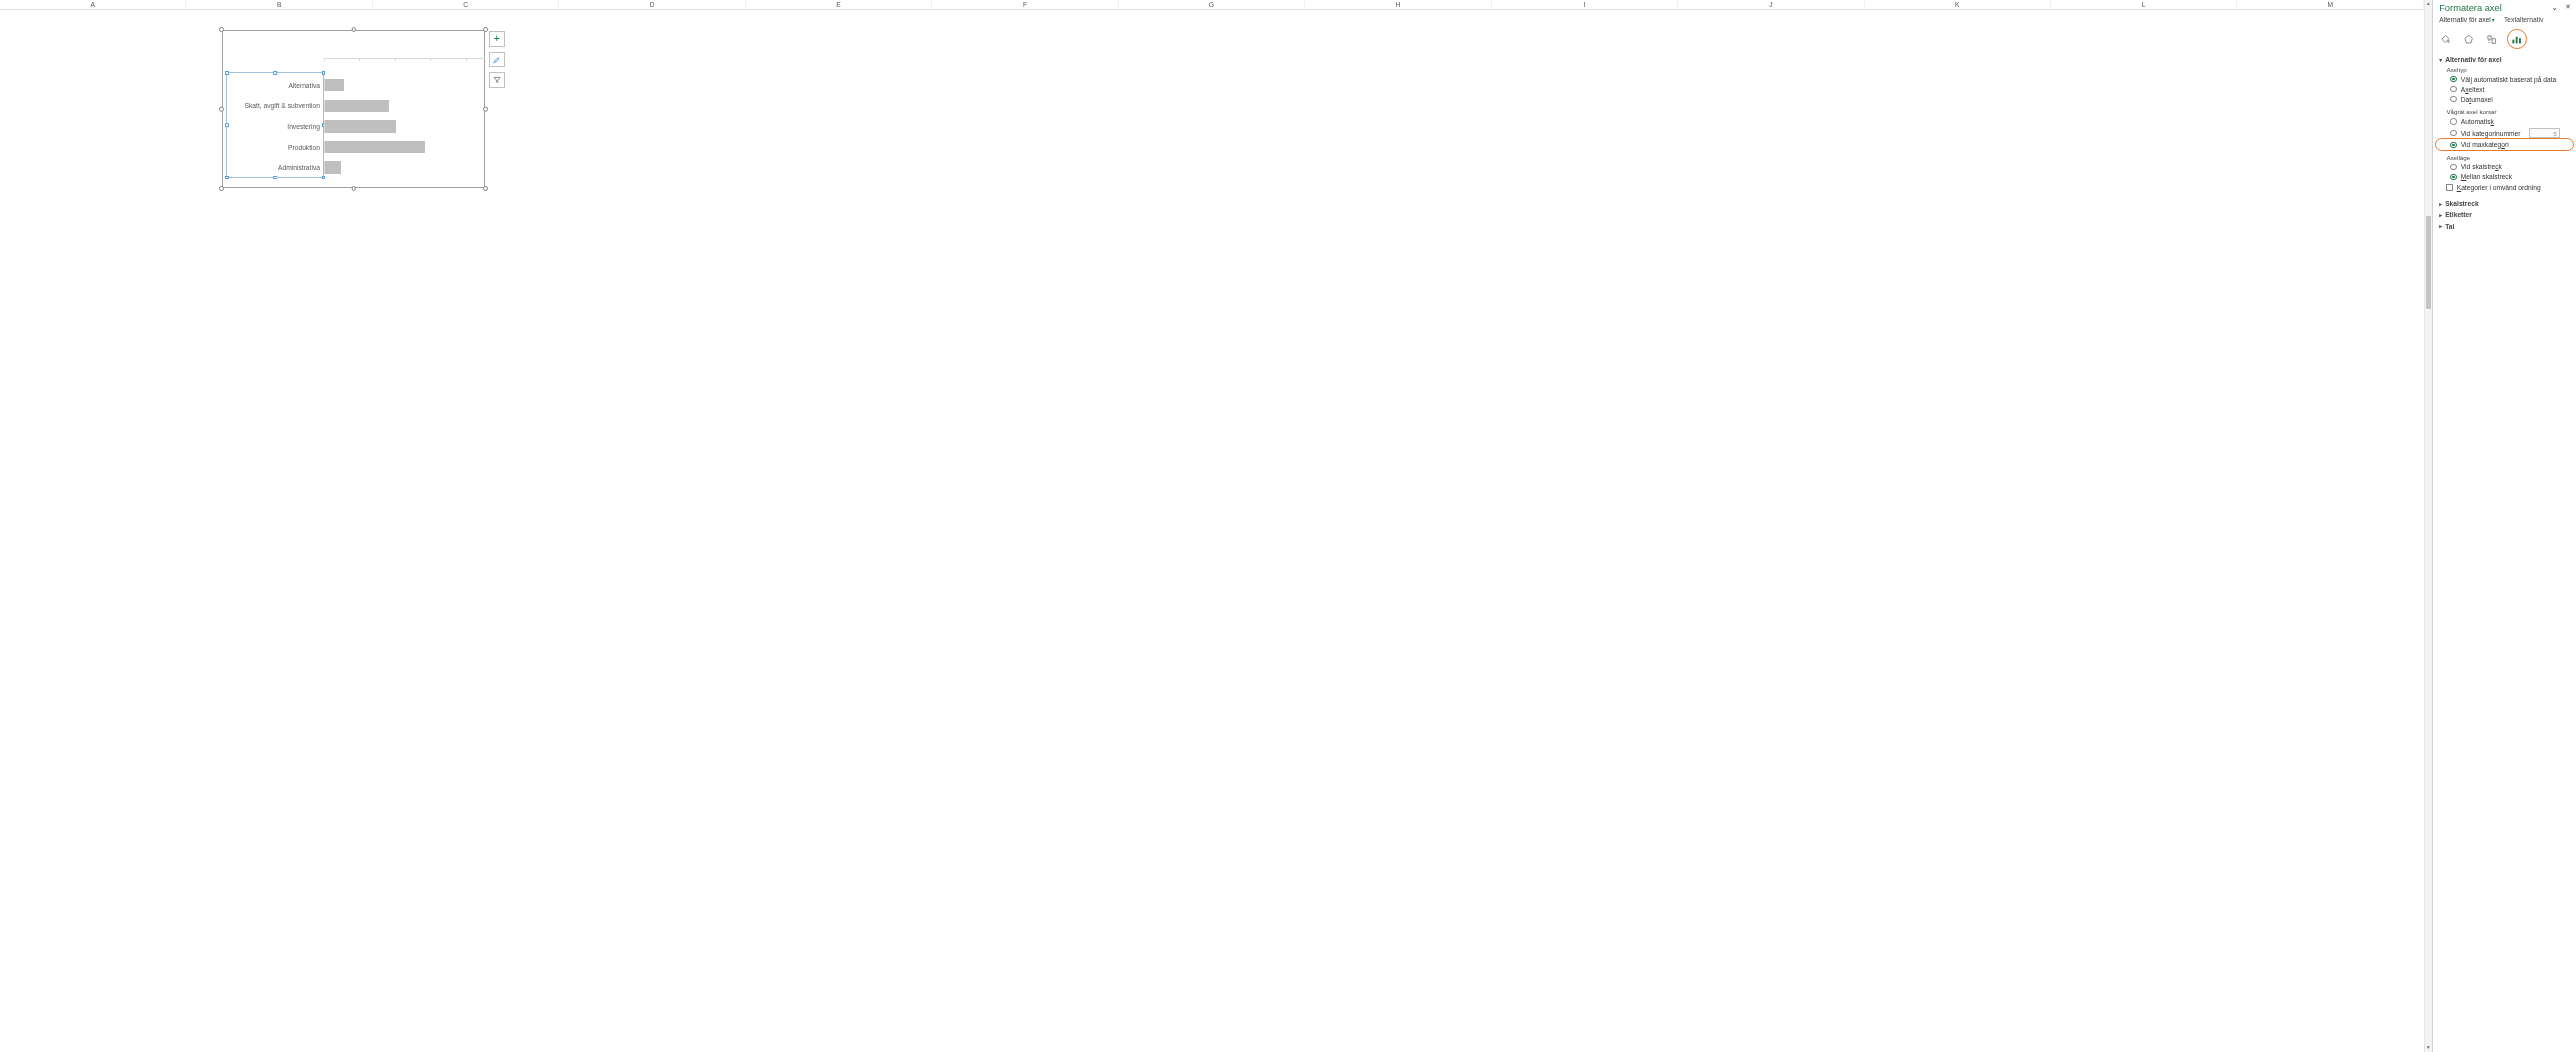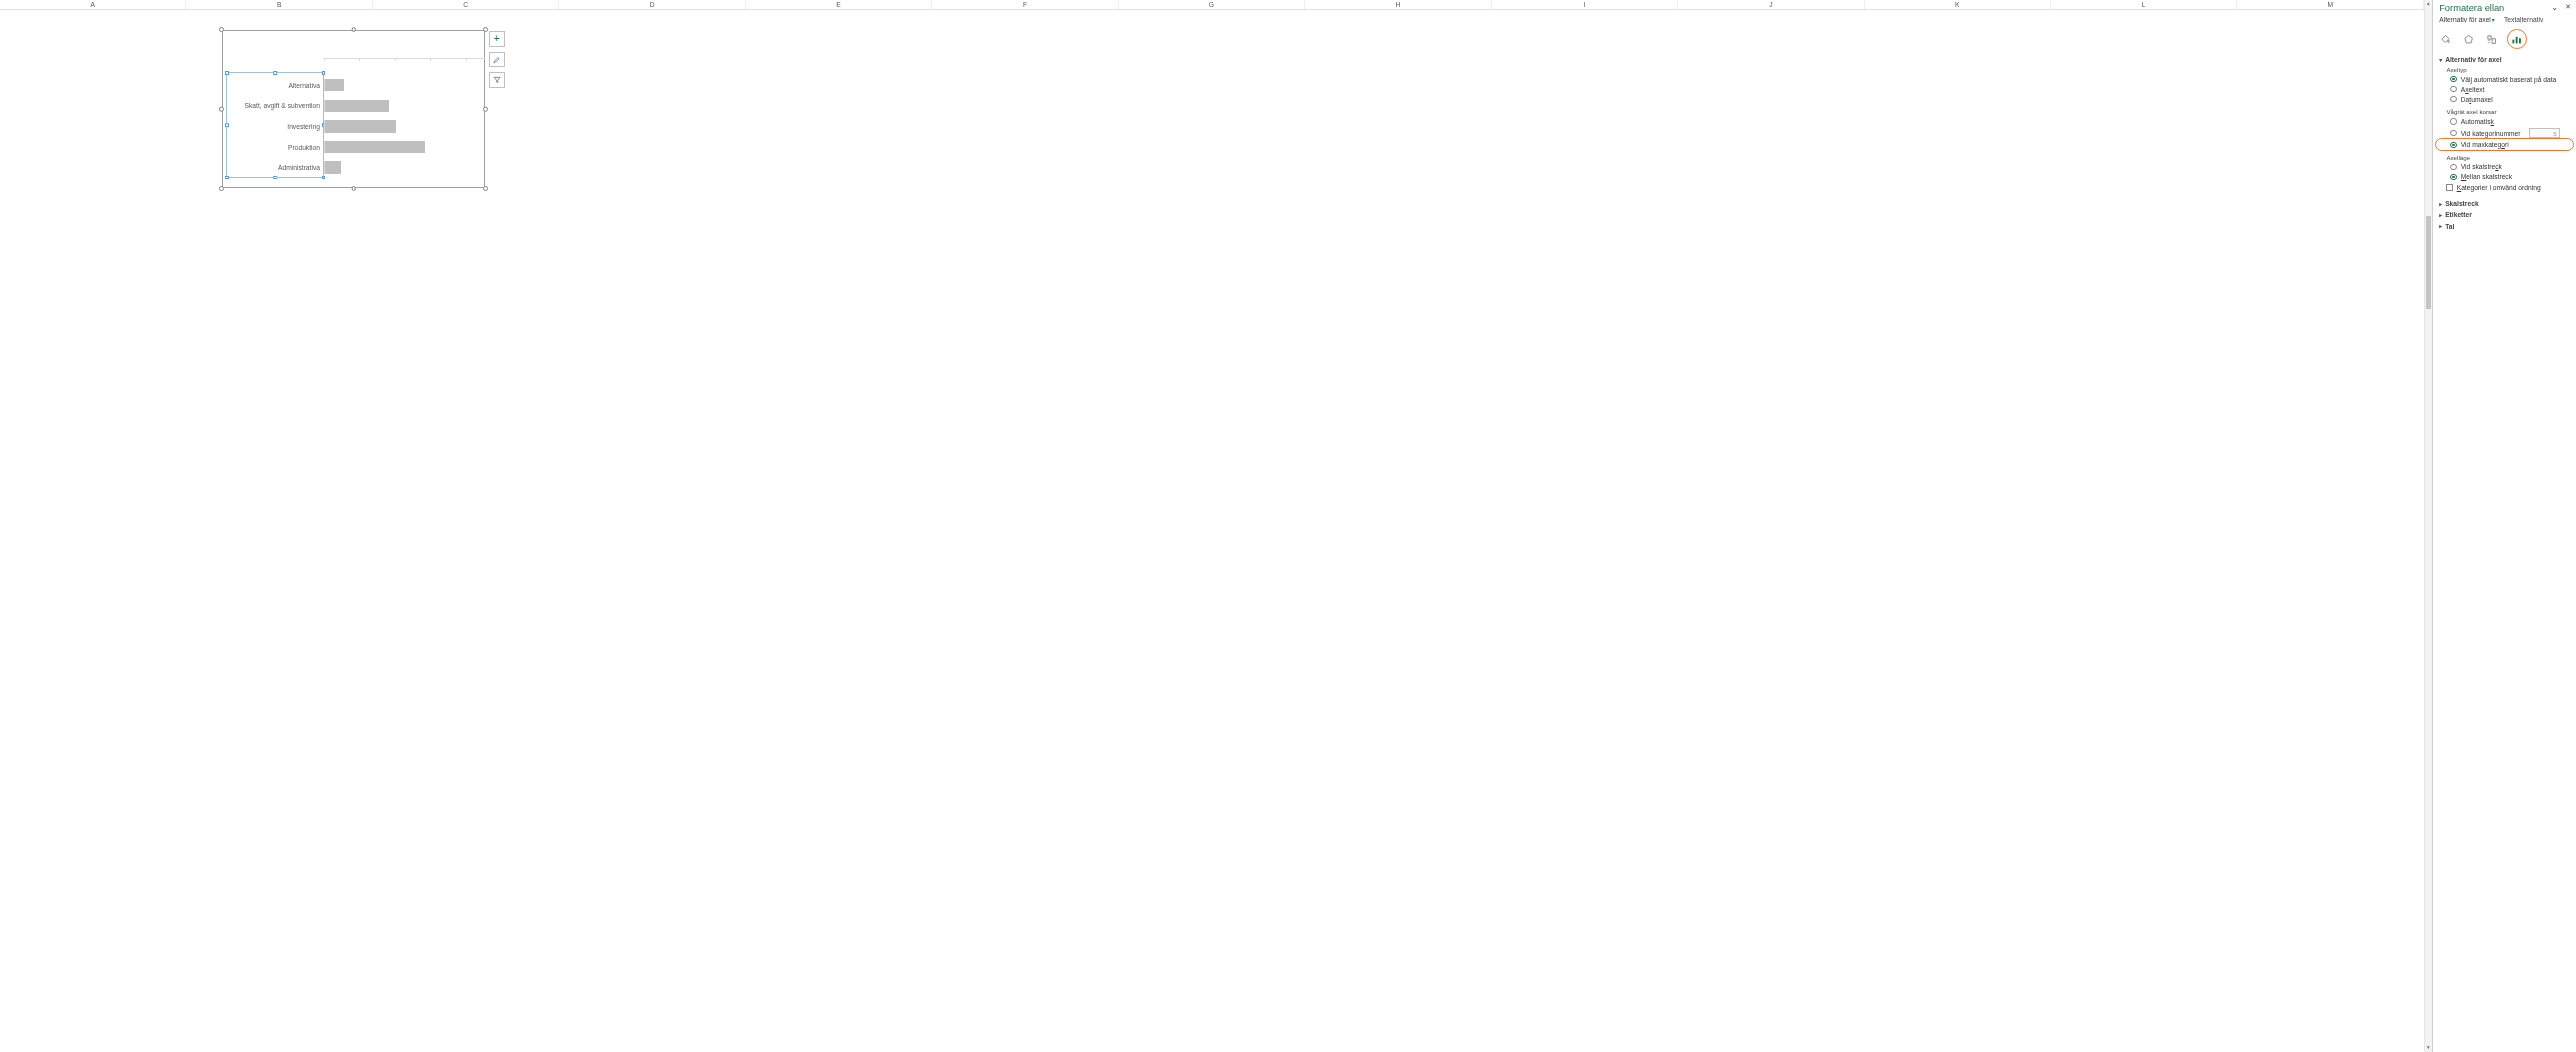--- a/index.html
+++ b/index.html
@@ -212,21 +212,21 @@
   </div>
 
   <div class="vscroll">
     <div class="arrow up">▴</div>
     <div class="thumb"></div>
     <div class="arrow down">▾</div>
   </div>
 
   <div class="pane">
     <div class="pane-head">
-      <div class="pane-title">Formatera ellan</div>
+      <div class="pane-title">Formatera axel</div>
       <div class="pane-head-icons">
         <span class="chev-down-sm"></span>
         <span>✕</span>
       </div>
     </div>
     <div class="pane-sub">
       <span class="link sel"><span>Alternativ för axel</span><span class="mini-chev">▾</span></span>
       <span class="link">Textalternativ</span>
     </div>
 

